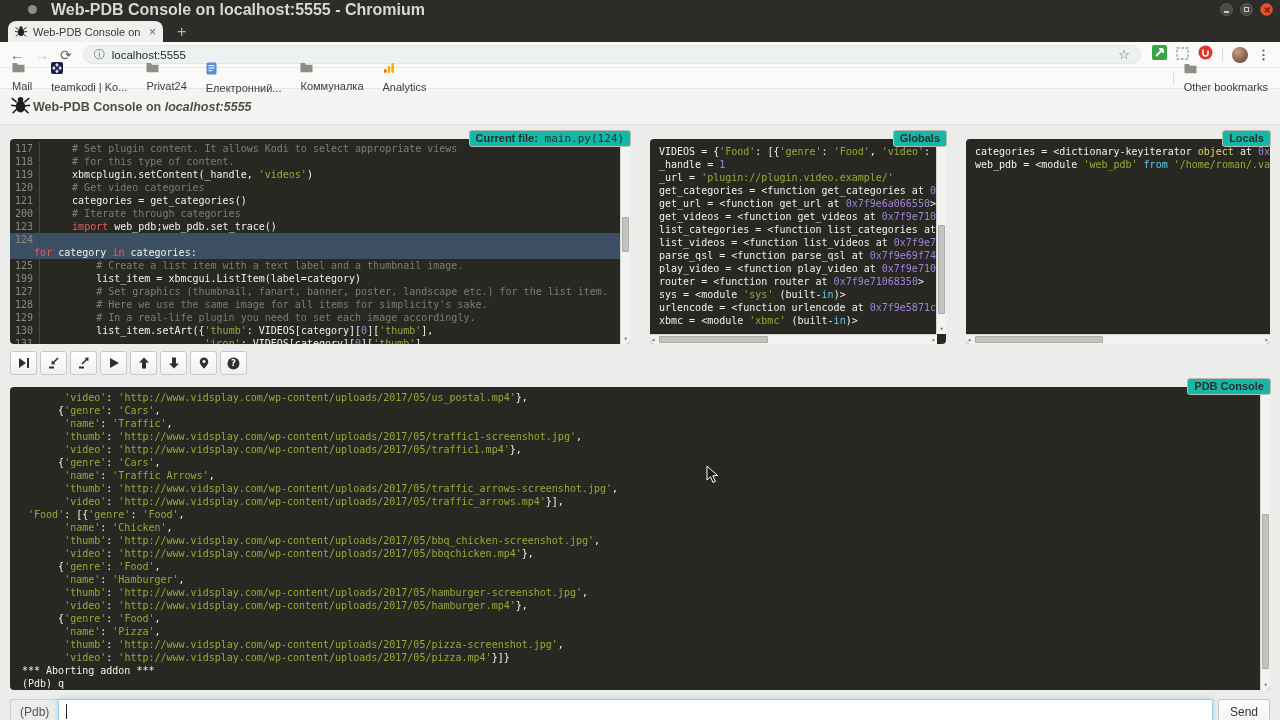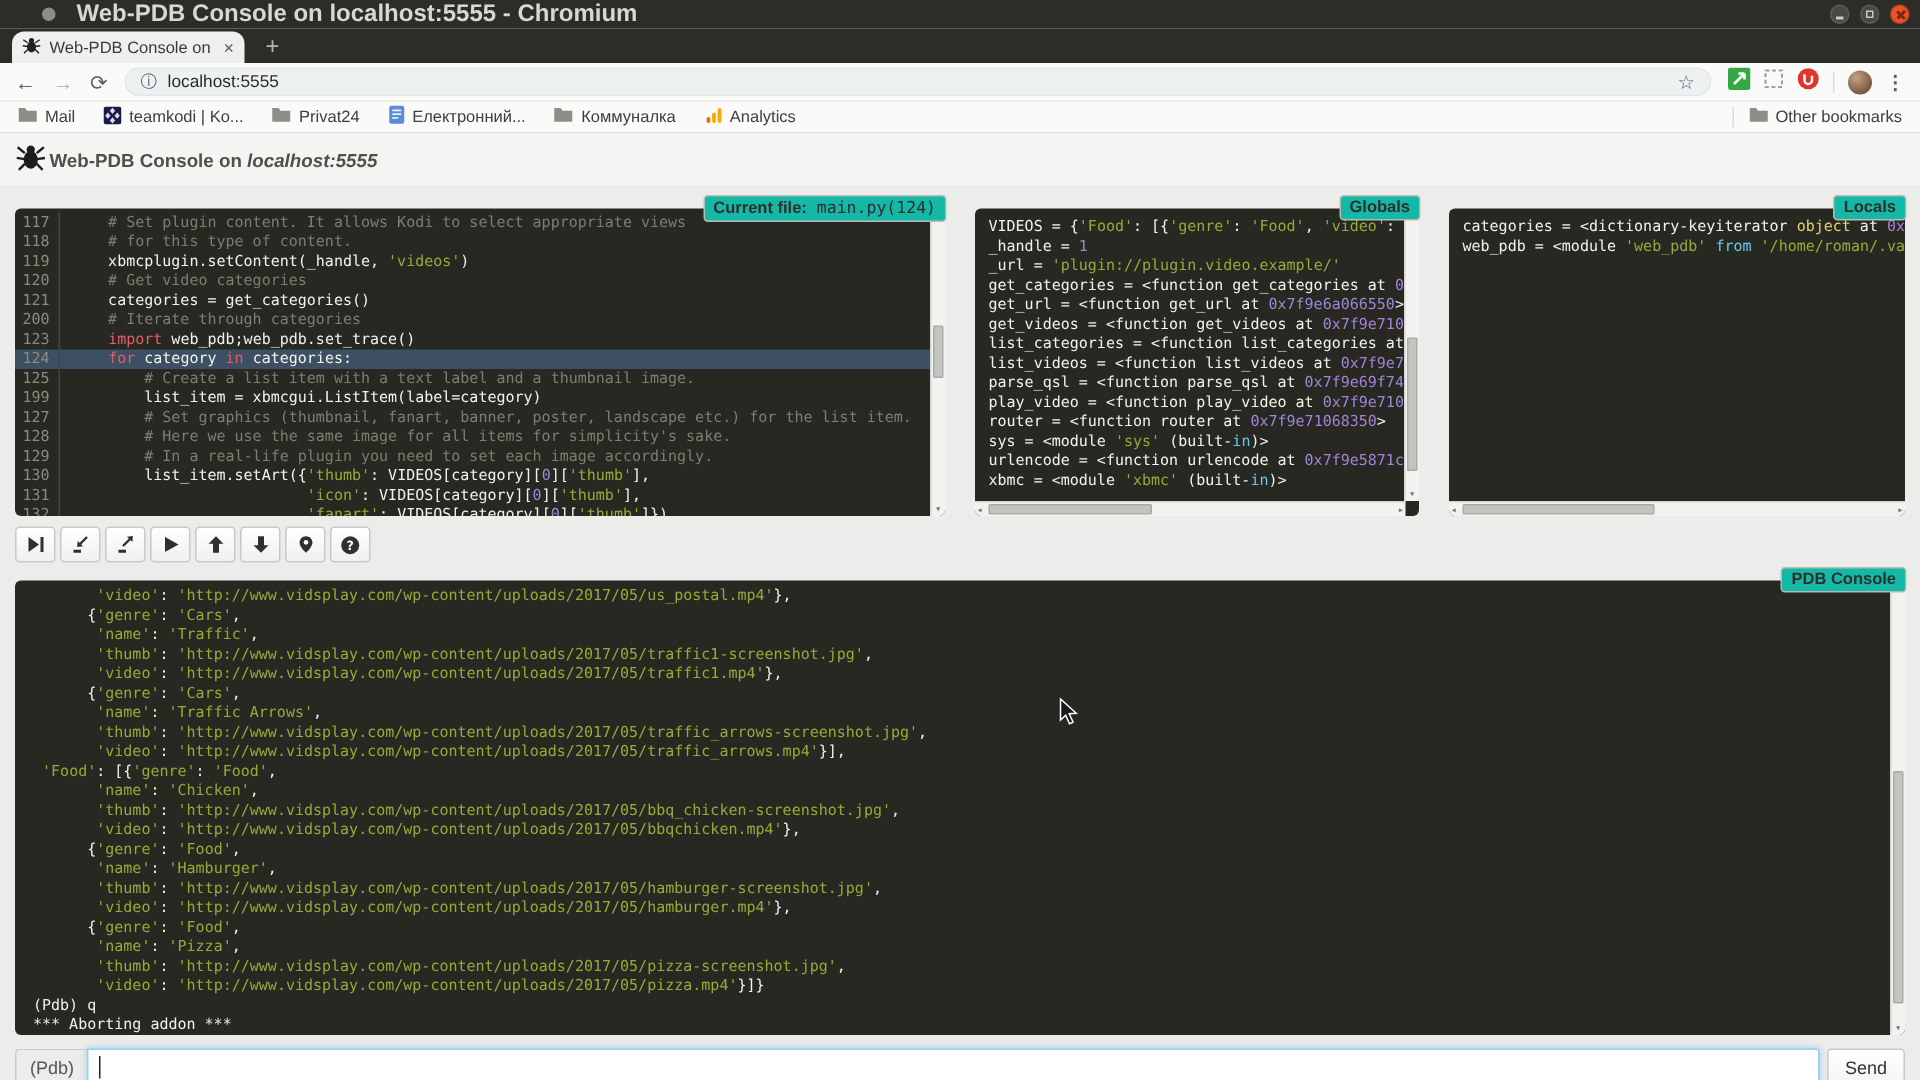--- a/index.html
+++ b/index.html
@@ -28,39 +28,39 @@
   .nav-ic.disabled { color:#b9bcbe; }
   .omnibox { flex:1; height:19px; background:#eef1f1; border:1px solid #e5e7e7; border-radius:10px; display:flex; align-items:center; padding:0 10px; gap:7px; font-size:11.5px; color:#27292b; }
   .info-ic { font-size:11px; color:#5f6368; }
   .star-ic { margin-left:auto; font-size:13px; color:#5f6368; }
   .exts { display:flex; align-items:center; gap:9px; }
   .ext-sep { width:1px; height:14px; background:#dadce0; }
   .avatar { width:16px; height:16px; border-radius:50%; background:radial-gradient(circle at 35% 30%, #c5a084, #7a5a44 70%, #4c382c); }
   .kebab { font-size:13px; color:#5f6368; font-weight:bold; }
 
   .bookmarks { height:21px; background:#fafaf8; display:flex; align-items:center; gap:19px; padding:0 12px; font-size:11px; color:#3c4043; border-bottom:1px solid #e4e4e2; }
-  .bm-item { display:flex; align-items:center; gap:5px; white-space:nowrap; }
+  .bm-item { display:flex; align-items:flex-start; gap:5px; white-space:nowrap;flex-direction:column; }
   .bm-right { margin-left:auto; display:flex; align-items:center; gap:10px;padding-left:12px; }
 
   
   .page-header { height:36px; background:#f4f4f2; display:flex; align-items:center; gap:3px; padding:0 11px; border-bottom:1px solid #e2e2e0; }
   .ph-title { font-size:12.5px; color:#514f4a; font-weight:bold; }
   .ph-title em { font-style:italic; }
 
   .panels-row { display:flex; gap:20px; padding:14px 10px 0; height:219px; }
   .panel { position:relative; }
   .code-panel { width:620px; } .globals-panel { width:296px;padding-left:21px; } .locals-panel { flex:1; }
   .panel-body { position:absolute; inset:0; background:#272821; border-radius:4px; overflow:hidden; font:10px/13px "DejaVu Sans Mono",monospace; color:#f2f2ec; }
   .panel-tab { position:absolute; top:-9px; right:-1px; z-index:2; background:#14b8a6; border:1px solid #b9b9b5; border-radius:3px; padding:0 6px; font-size:11px; line-height:15px; font-weight:bold; color:#2e2e2c; white-space:nowrap; }
   .panel-tab .mono { font-family:"DejaVu Sans Mono",monospace; font-weight:normal; }
 
   .code-lines { padding-top:3px; }
   .cl { display:flex; white-space:pre; }
   .cl .g { width:30px; text-align:right; padding-right:6px; margin-right:8px; color:#8a8b7f; border-right:1px solid #46473d; flex:none; }
-  .cl.cur { background:#3c4f63; }
+  .cl.cur { background:#3c4f63;flex-direction:column; }
   .var-lines { padding:6px 0 0 9px; }
   .ln { white-space:pre; }
 
   .str { color:#9aa838; } .kw { color:#e65c64; } .kw2 { color:#66c9e8; }
   .bi { color:#dfd76a; } .num { color:#a184d8; } .com { color:#7c7e70; }
 
   
   .vsb { position:absolute; top:0; right:0; bottom:0; width:10px; background:#f2f2f0; border-left:1px solid #d6d6d4; z-index:1; }
   .vsb::before { content:"▴"; position:absolute; top:0; left:0; width:100%; text-align:center; font-size:7px; line-height:9px; color:#77776f; }
   .vsb::after { content:"▾"; position:absolute; bottom:0; left:0; width:100%; text-align:center; font-size:7px; line-height:9px; color:#77776f; }
@@ -362,22 +362,22 @@
         <div class="ln">       <span class="str">'thumb'</span>: <span class="str">'http://www.vidsplay.com/wp-content/uploads/2017/05/bbq_chicken-screenshot.jpg'</span>,</div>
         <div class="ln">       <span class="str">'video'</span>: <span class="str">'http://www.vidsplay.com/wp-content/uploads/2017/05/bbqchicken.mp4'</span>},</div>
         <div class="ln">      {<span class="str">'genre'</span>: <span class="str">'Food'</span>,</div>
         <div class="ln">       <span class="str">'name'</span>: <span class="str">'Hamburger'</span>,</div>
         <div class="ln">       <span class="str">'thumb'</span>: <span class="str">'http://www.vidsplay.com/wp-content/uploads/2017/05/hamburger-screenshot.jpg'</span>,</div>
         <div class="ln">       <span class="str">'video'</span>: <span class="str">'http://www.vidsplay.com/wp-content/uploads/2017/05/hamburger.mp4'</span>},</div>
         <div class="ln">      {<span class="str">'genre'</span>: <span class="str">'Food'</span>,</div>
         <div class="ln">       <span class="str">'name'</span>: <span class="str">'Pizza'</span>,</div>
         <div class="ln">       <span class="str">'thumb'</span>: <span class="str">'http://www.vidsplay.com/wp-content/uploads/2017/05/pizza-screenshot.jpg'</span>,</div>
         <div class="ln">       <span class="str">'video'</span>: <span class="str">'http://www.vidsplay.com/wp-content/uploads/2017/05/pizza.mp4'</span>}]}</div>
+        <div class="ln">*** Aborting addon ***</div>
         <div class="ln">(Pdb) q</div>
-        <div class="ln">*** Aborting addon ***</div>
       </div>
     <div class="vsb">
         <span class="thumb" style="top:42%;height:51%"></span>
       </div>
   </div>
 </section>
 
 <div class="prompt-row">
   <span class="pdb-label">(Pdb)</span>
   <span class="input-wrap">

